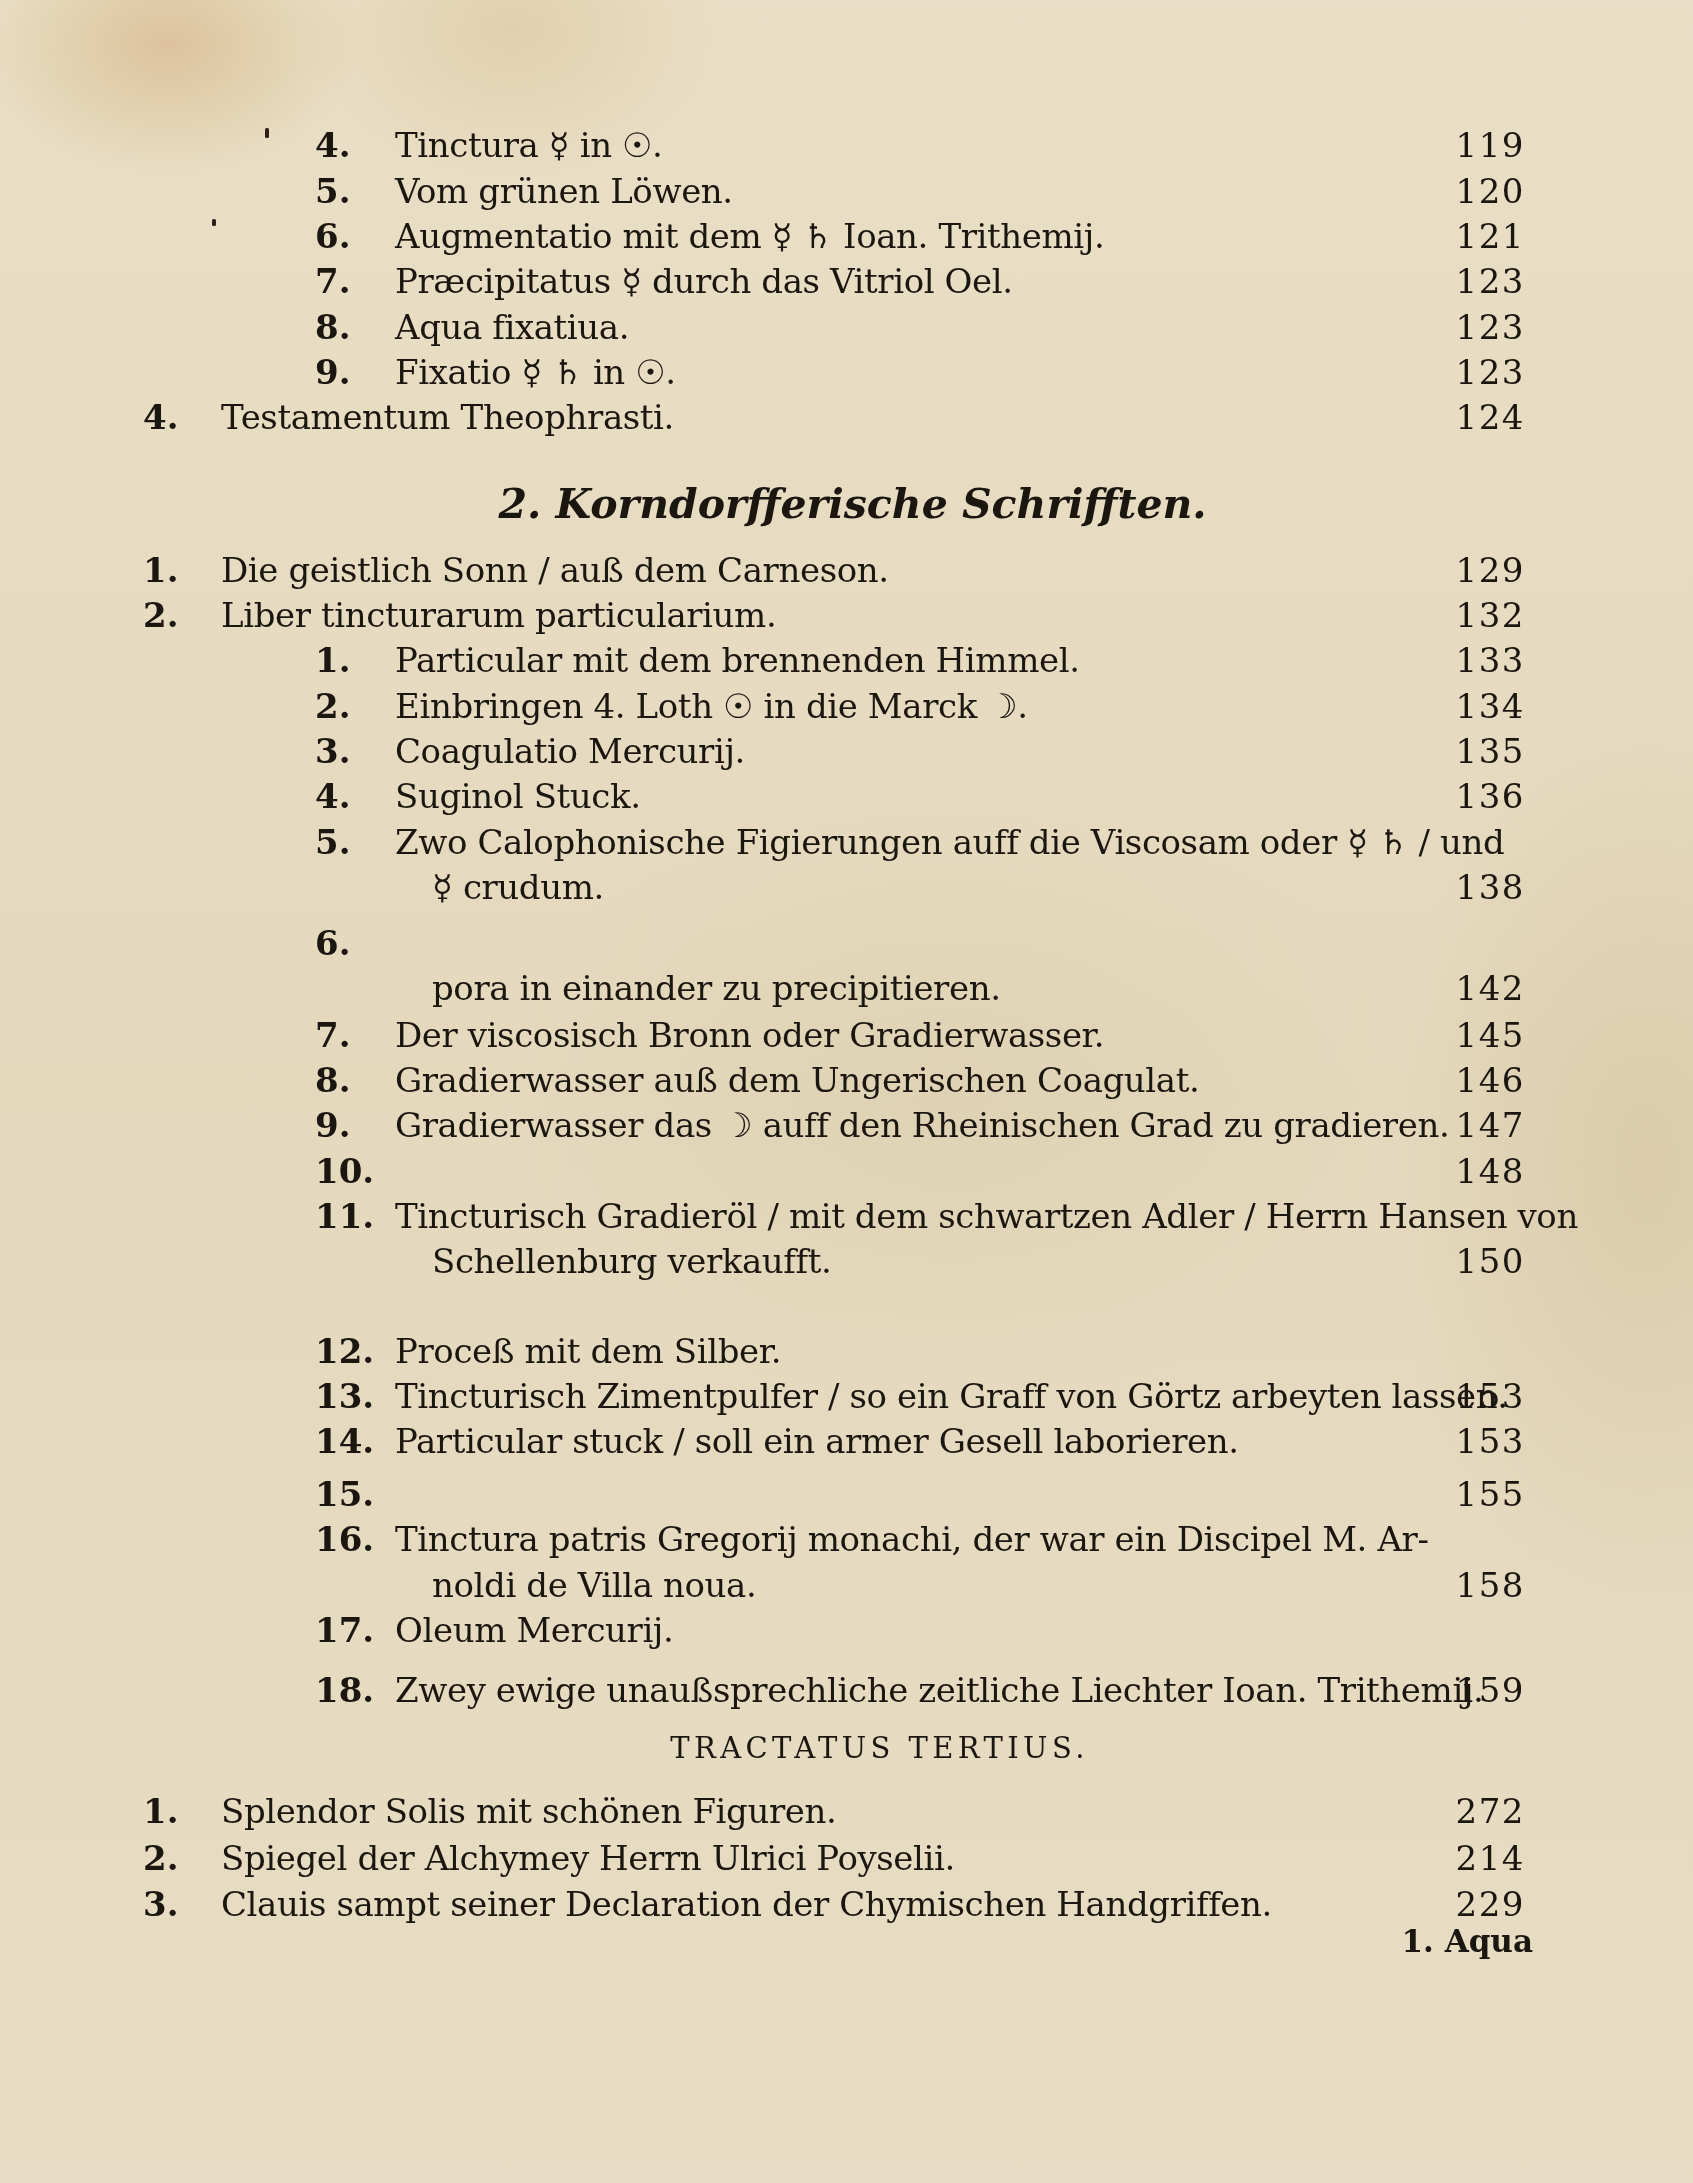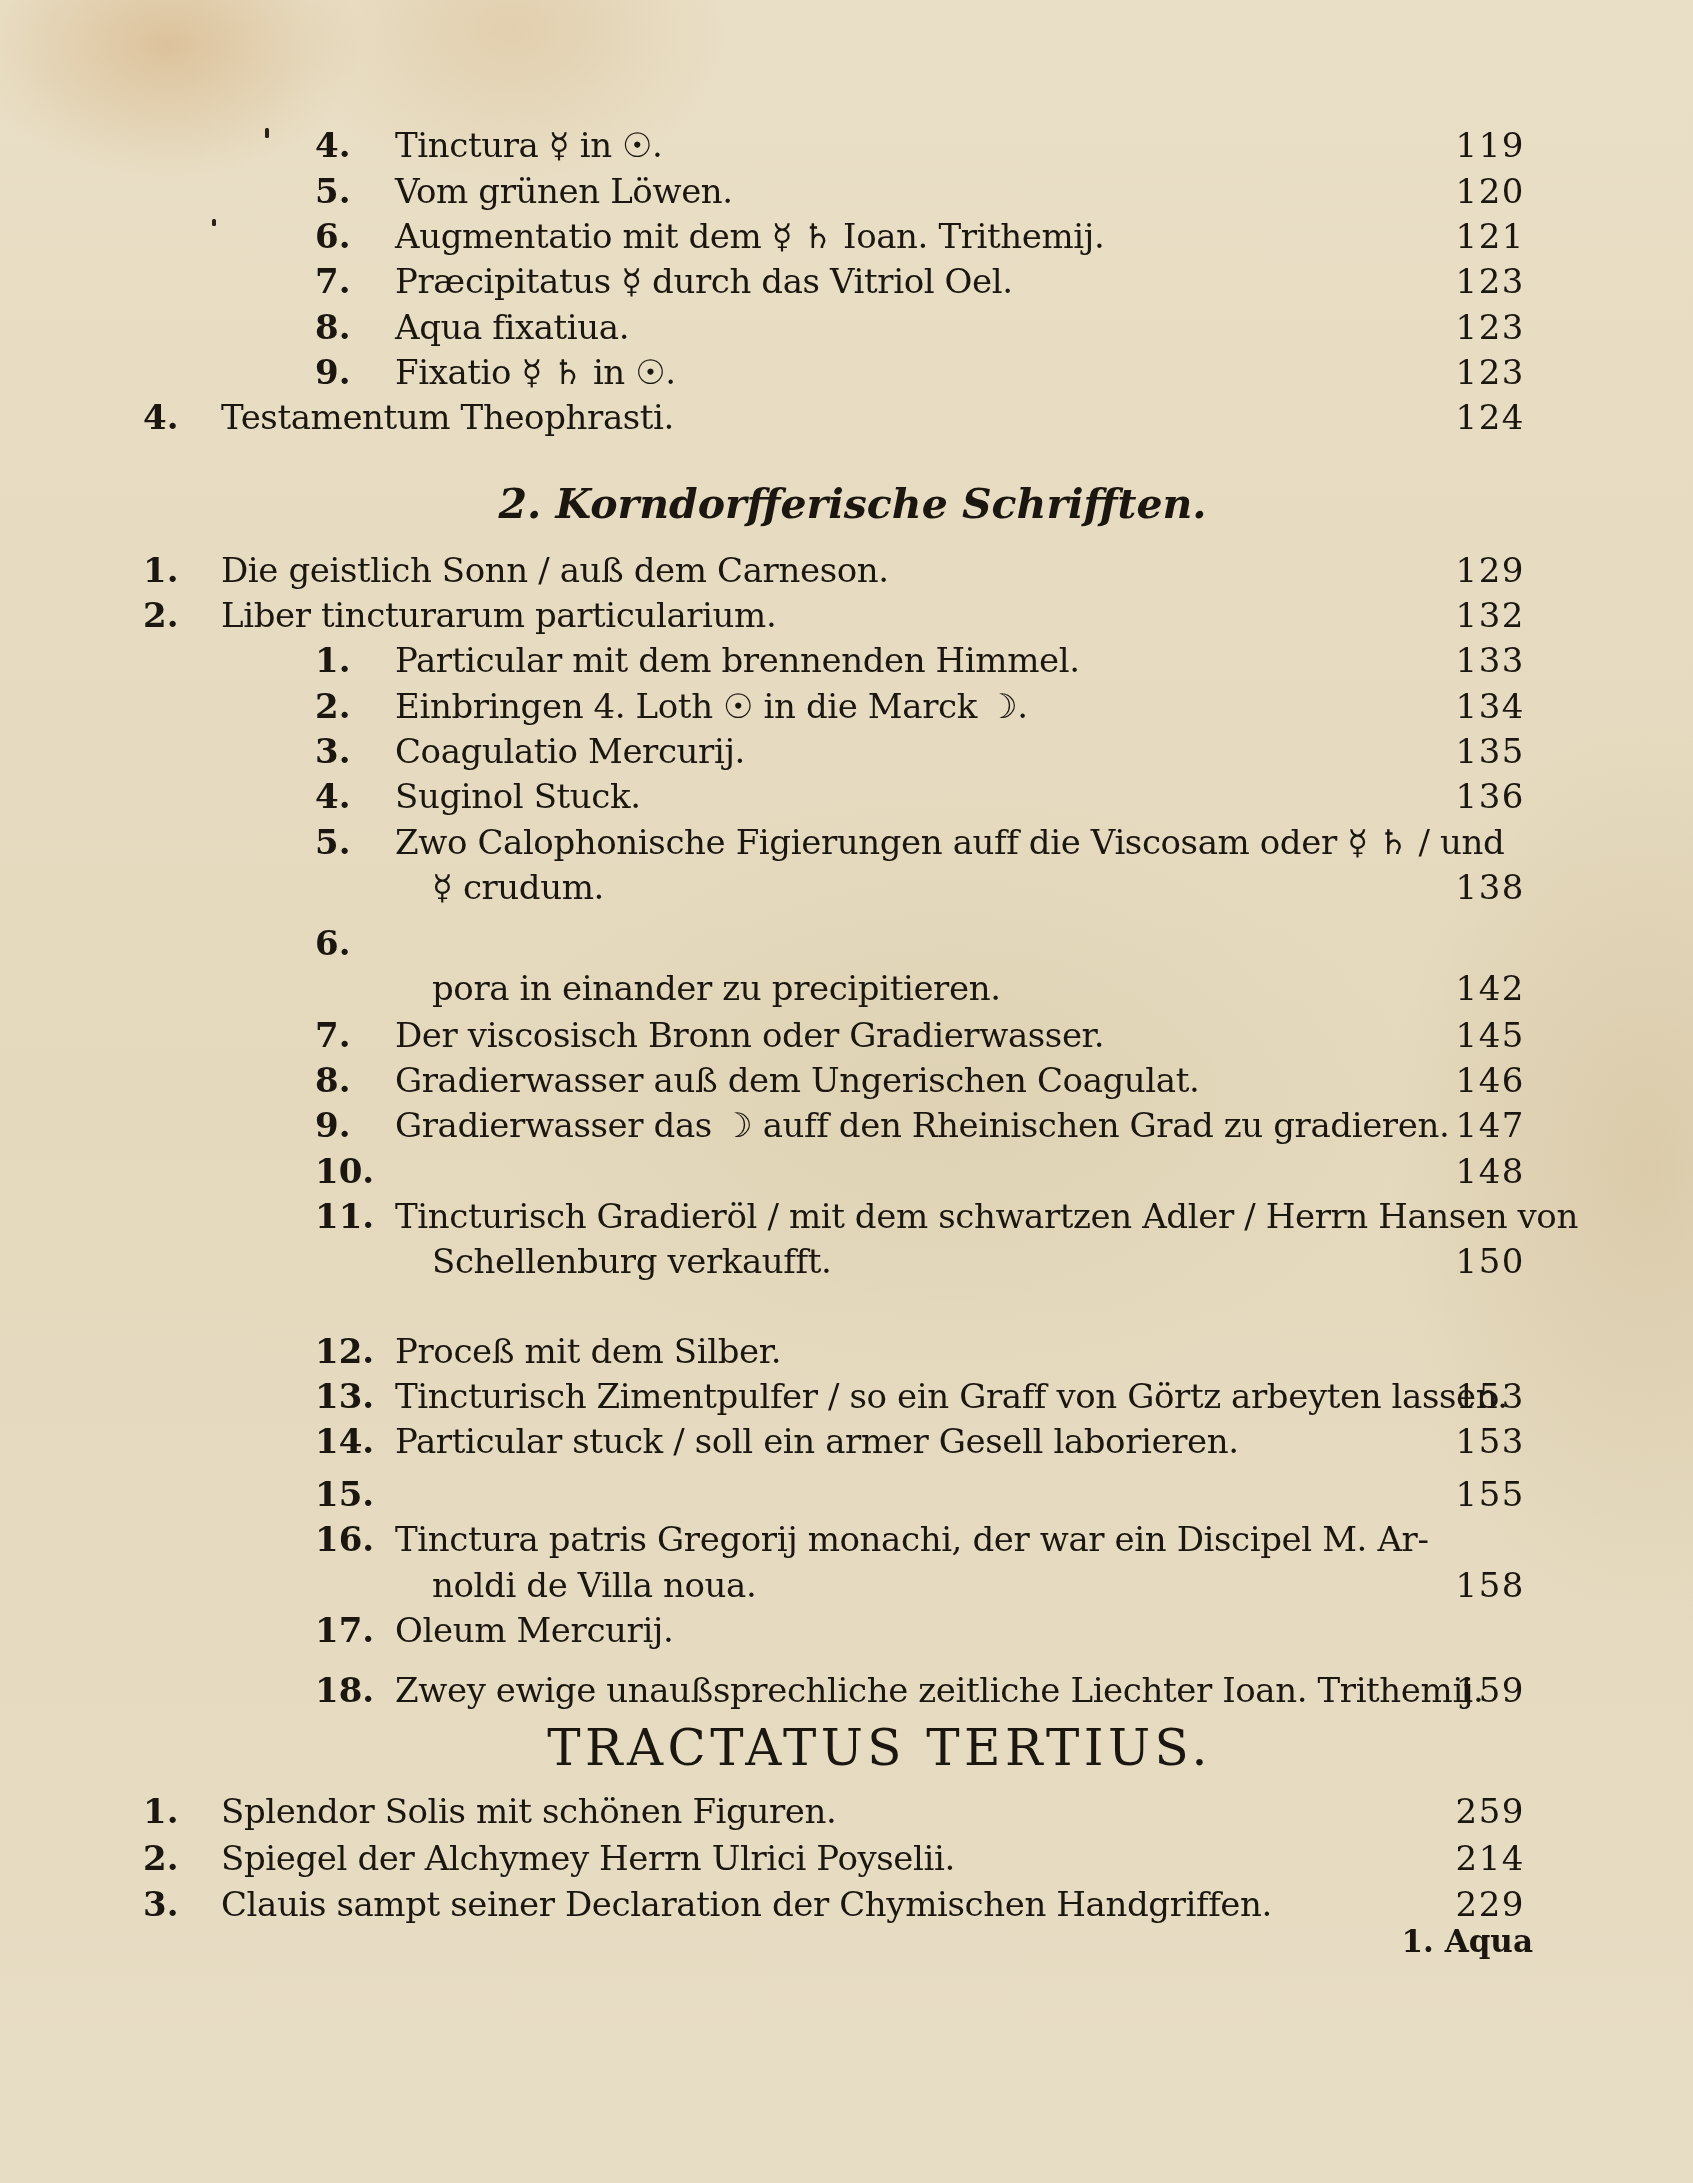--- a/index.html
+++ b/index.html
@@ -63,21 +63,21 @@
     .heading {
       position: absolute;
       left: 0;
       width: 1693px;
       text-align: center;
       font-size: 41px;
       line-height: 51px;
       white-space: nowrap;
     }
     .heading.fraktur { font-weight: bold; padding-left: 12px; box-sizing: border-box; font-style: italic; }
-    .heading.roman { letter-spacing: 4.4px; font-size: 50px; padding-left: 66px; box-sizing: border-box; }
+    .heading.roman { letter-spacing: 4.4px; font-size: 29px; padding-left: 66px; box-sizing: border-box; }
     .catchword {
       position: absolute;
       right: 160px;
       top: 1920px;
       font-size: 31px;
       line-height: 42px;
       font-weight: bold;
     }
     .stray-mark {
       position: absolute;
@@ -242,21 +242,21 @@
       <span class="num">18.</span>
       <span class="title">Zwey ewige unaußsprechliche zeitliche Liechter Ioan. Trithemij.</span>
       <span class="page-no">159</span>
     </div>
 
     <div class="heading roman" style="top:1723px">TRACTATUS TERTIUS.</div>
 
     <div class="row lvl0" style="top:1790px">
       <span class="num">1.</span>
       <span class="title">Splendor Solis mit schönen Figuren.</span>
-      <span class="page-no">259</span>
+      <span class="page-no">272</span>
     </div>
     <div class="row lvl0" style="top:1837px">
       <span class="num">2.</span>
       <span class="title">Spiegel der Alchymey Herrn Ulrici Poyselii.</span>
       <span class="page-no">214</span>
     </div>
     <div class="row lvl0" style="top:1883px">
       <span class="num">3.</span>
       <span class="title">Clauis sampt seiner Declaration der Chymischen Handgriffen.</span>
       <span class="page-no">229</span>

